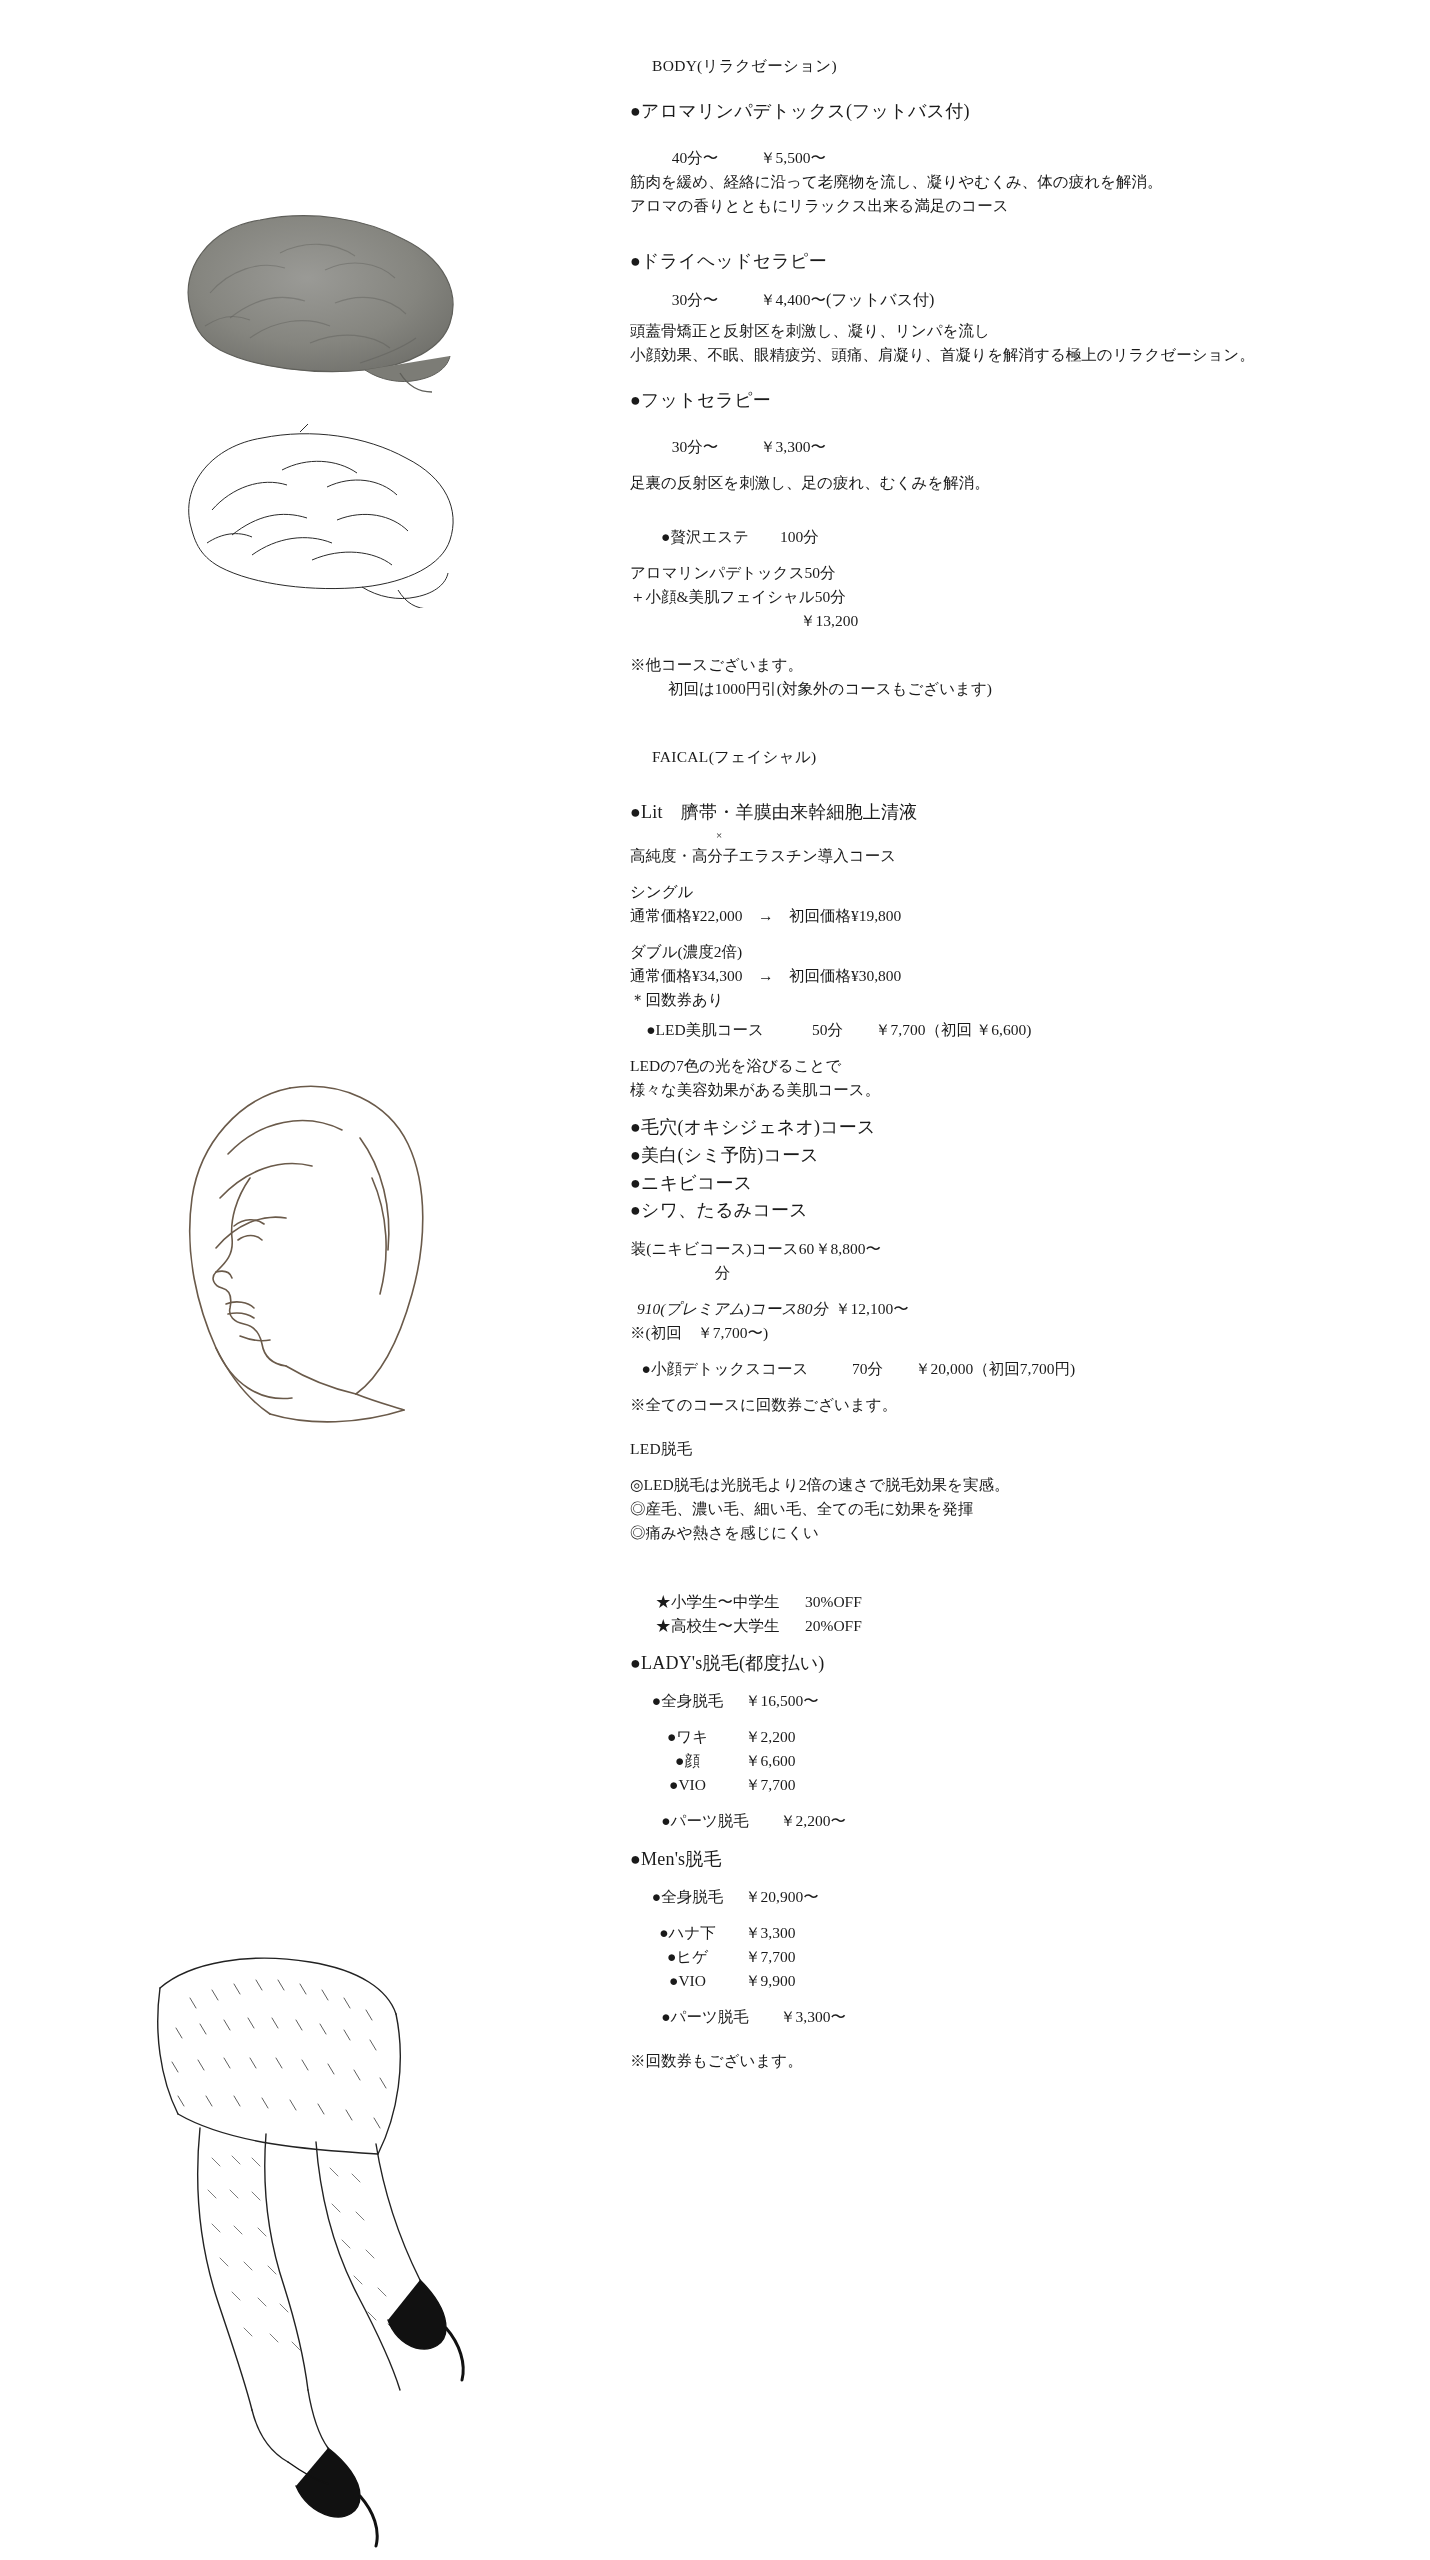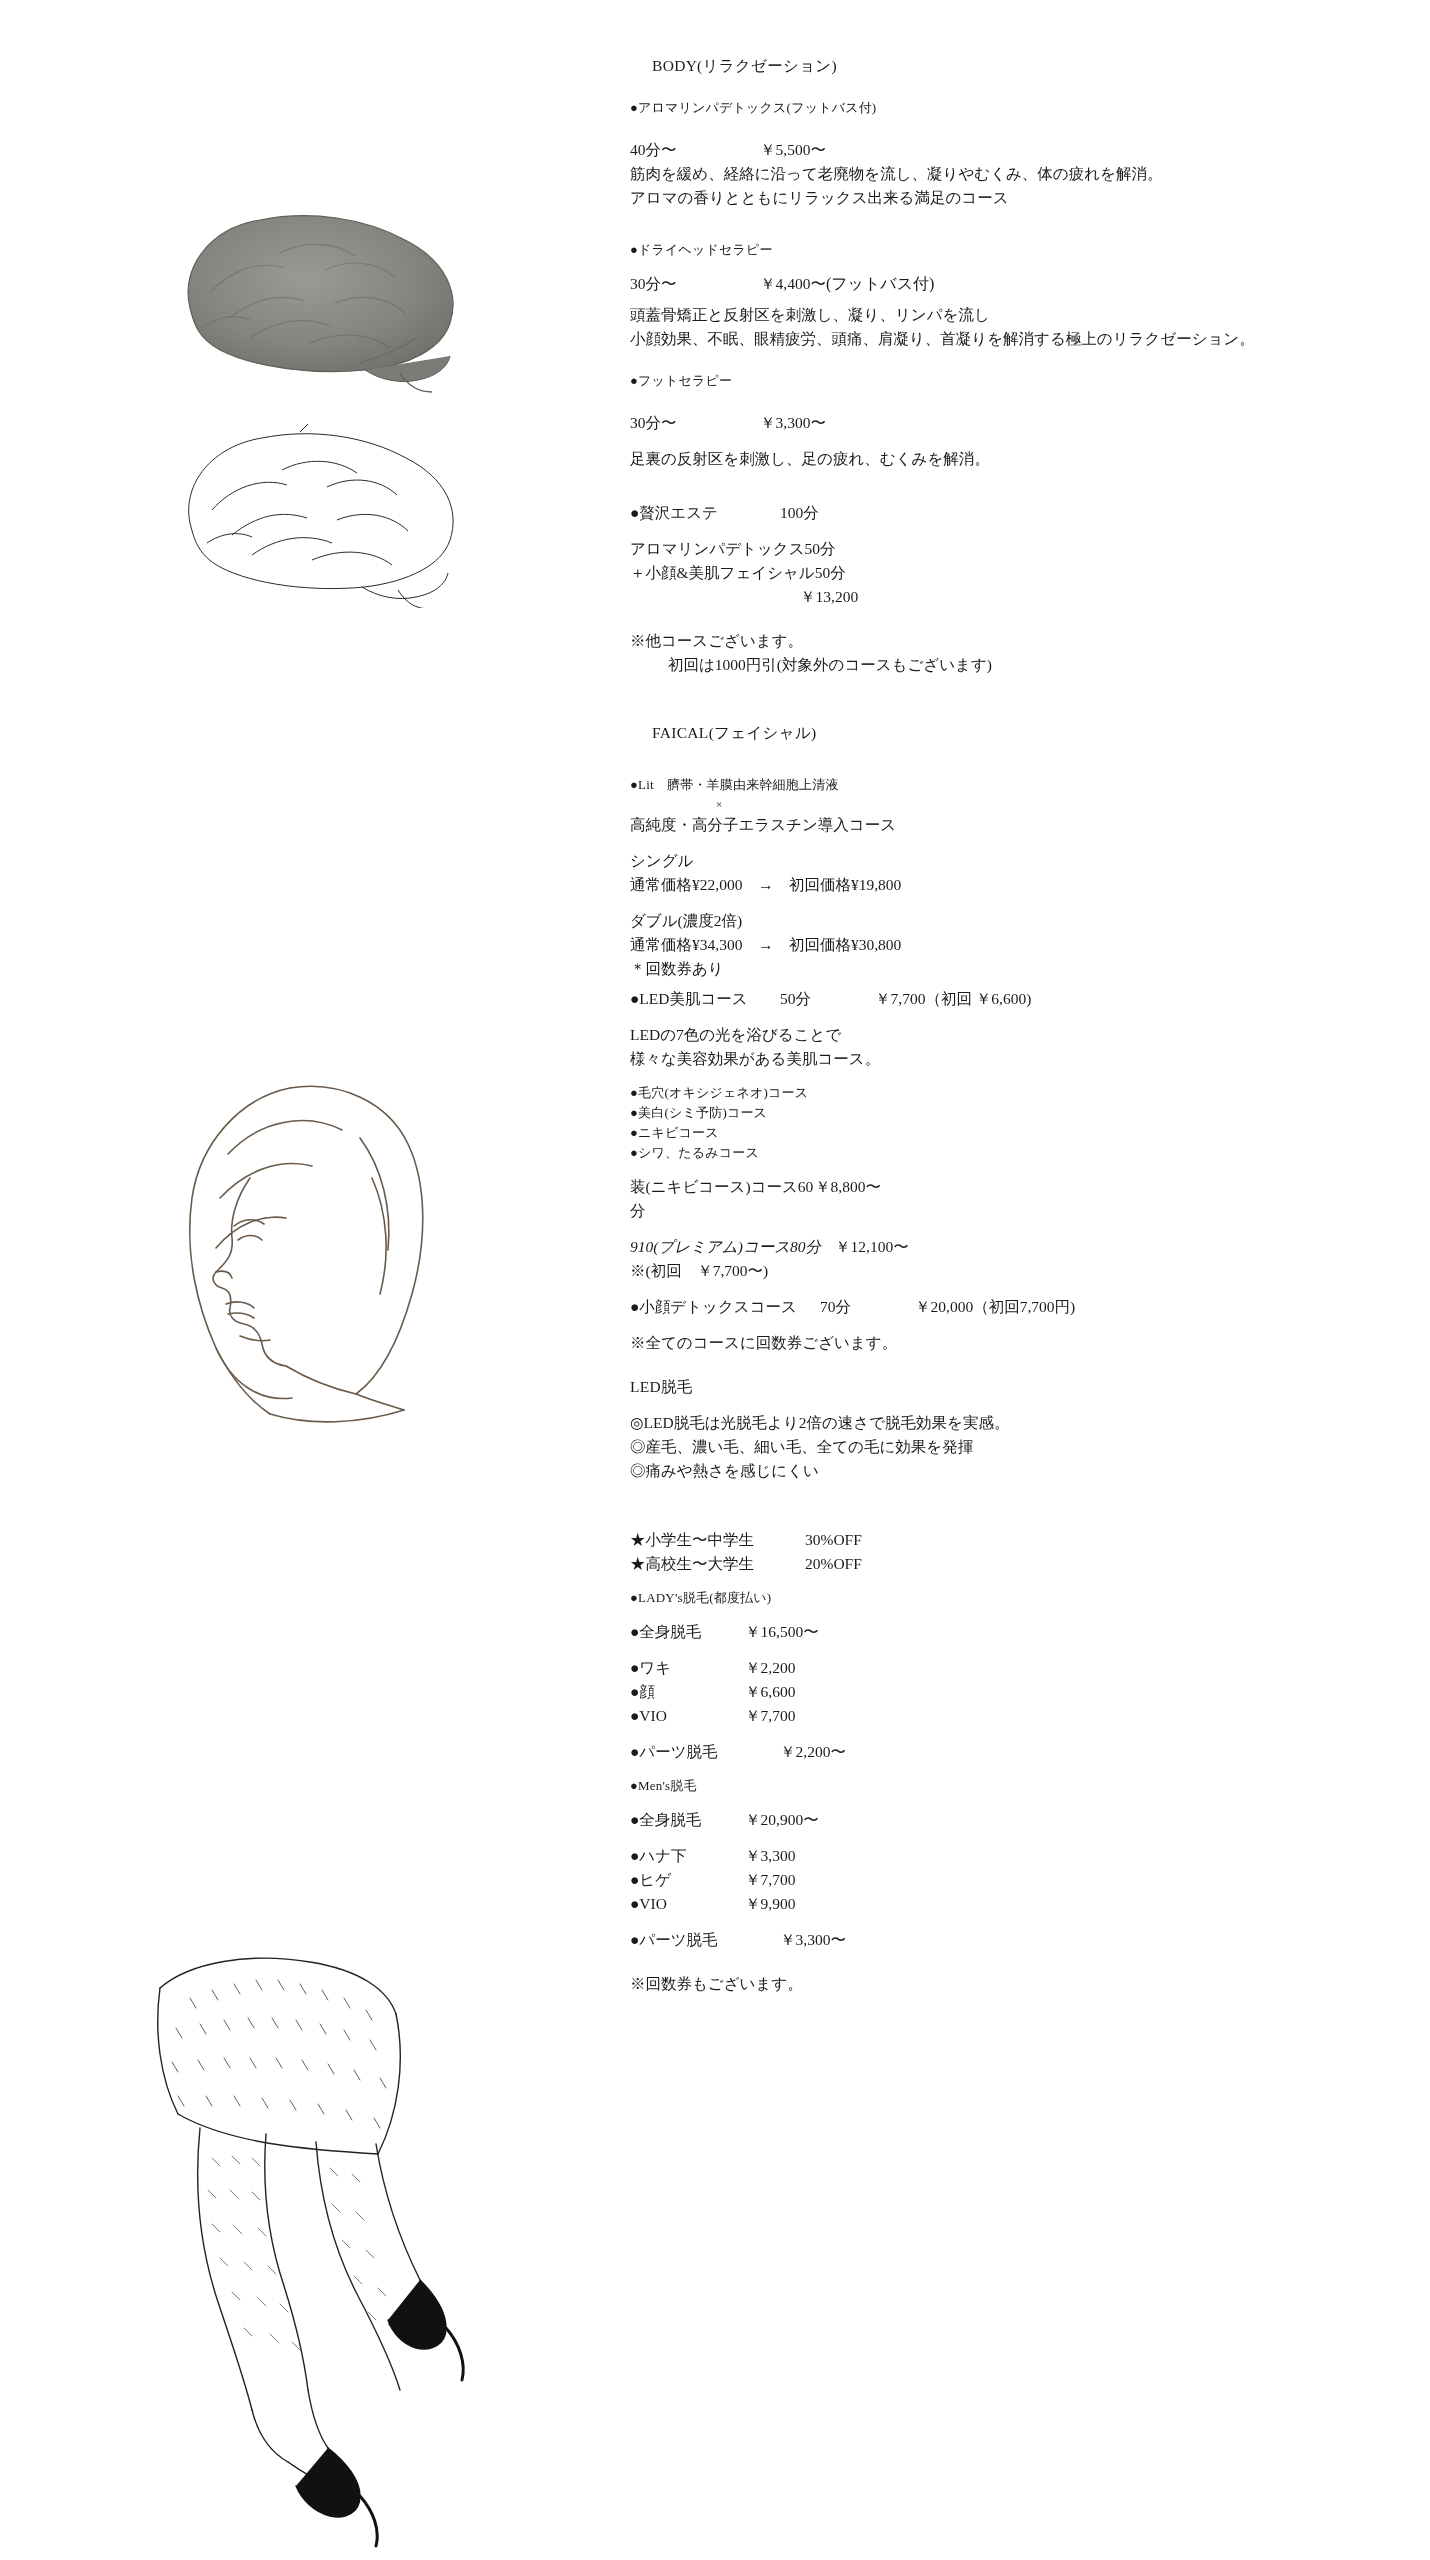--- a/index.html
+++ b/index.html
@@ -51,28 +51,28 @@
   .sp-xs { height: 6px; }
   .sp-s  { height: 12px; }
   .sp-m  { height: 20px; }
   .sp-l  { height: 30px; }
   .sp-xl { height: 44px; }
   .heading {
     font-size: 15.5px;
     letter-spacing: 0.3px;
   }
   .bullet-line {
-    font-size: 13px;
+    font-size: 18px;
     letter-spacing: 0.2px;
   }
   .row {
     display: flex;
     align-items: baseline;
   }
-  .row .lbl { display: inline-block; }
+  .row .lbl { display: inline-block; text-align: center; }
   .w-130 { width: 130px; }
   .w-115 { width: 115px; }
   .w-150 { width: 150px; }
   .w-95 { width: 95px; }
   .inline-small {
     font-size: 16px;
     vertical-align: -2px;
   }
   .tiny-x {
     font-size: 11px;

